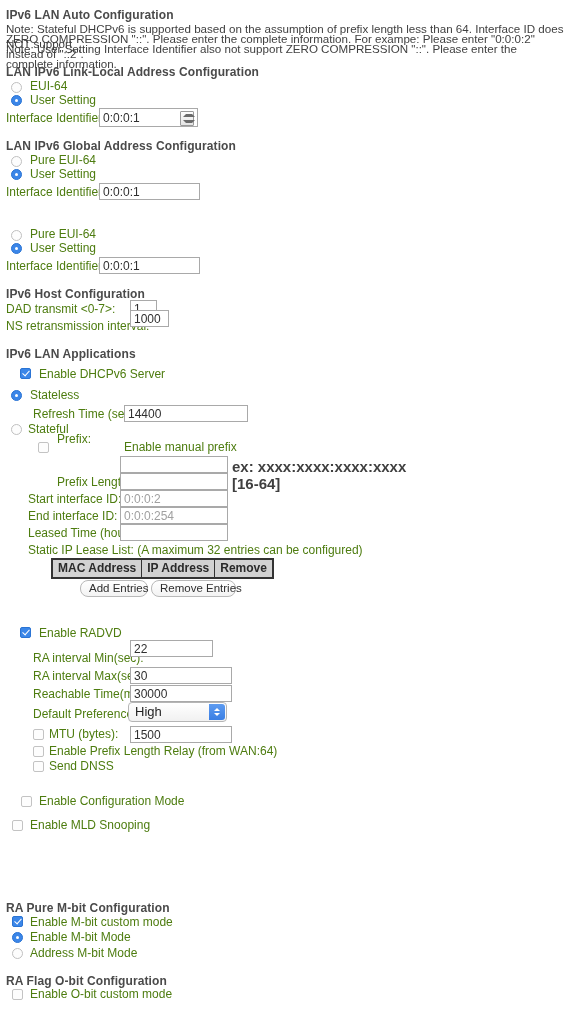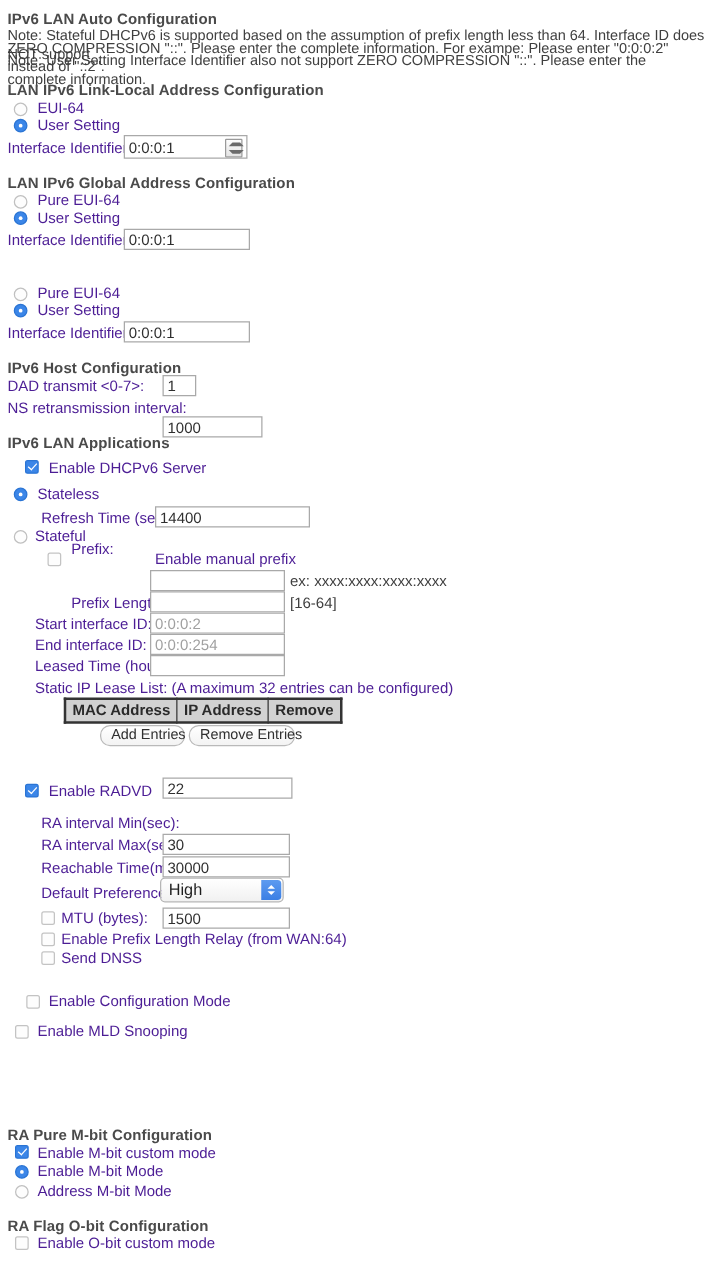--- a/index.html
+++ b/index.html
@@ -30,27 +30,28 @@
     color: #4a4a4a;
     letter-spacing: .1px;
   }
   .note {
     font-size: 11.6px;
     color: #3f3f3f;
     line-height: 14.6px;
   }
   .lbl {
     font-size: 12px;
-    color: #4c1d95;
+    color: #4d7c0f;
     white-space: nowrap;
   }
   .hint {
-    font-size: 12px;
+    font-size: 15px;
     color: #3f3f3f;
     white-space: nowrap;
+    font-weight: bold;
   }
 
   
   .abs { position: absolute; }
 
   
   .txt {
     position: absolute;
     box-sizing: border-box;
     height: 17px;
@@ -288,21 +289,21 @@
 
   <div class="abs lbl" style="left:6px; top:259px;">Interface Identifier:</div>
   <input class="txt" style="left: 99px; top: 257px; width: 101px;" type="text" value="0:0:0:1">
 
   <div class="abs sec-title" style="left:6px; top:287px;">IPv6 Host Configuration</div>
 
   <div class="abs lbl" style="left:6px; top:302px;">DAD transmit &lt;0-7&gt;:</div>
   <input class="txt" style="left: 130px; top: 300px; width: 27px;" type="text" value="1">
 
   <div class="abs lbl" style="left:6px; top:319px;">NS retransmission interval:</div>
-  <input class="txt" style="left: 130px; top: 333px; width: 80px;" type="text" value="1000">
+  <input class="txt" style="left: 130px; top: 310px; width: 39px;" type="text" value="1000">
 
   <div class="abs sec-title" style="left:6px; top:347px;">IPv6 LAN Applications</div>
 
   <div class="check on" style="left:20px; top:368px;"></div>
   <div class="abs lbl" style="left:39px; top:367px;">Enable DHCPv6 Server</div>
 
   <div class="radio on" style="left:11px; top:390px;"></div>
   <div class="abs lbl" style="left:30px; top:388px;">Stateless</div>
 
   <div class="abs lbl" style="left:33px; top:407px;">Refresh Time (sec):</div>
@@ -343,21 +344,21 @@
     </thead>
   </table>
 
   <div class="btn" style="left:80px; top:580px; width:68px;">Add Entries</div>
   <div class="btn" style="left:151px; top:580px; width:85px;">Remove Entries</div>
 
   <div class="check on" style="left:20px; top:627px;"></div>
   <div class="abs lbl" style="left:39px; top:626px;">Enable RADVD</div>
 
   <div class="abs lbl" style="left:33px; top:651px;">RA interval Min(sec):</div>
-  <input class="txt" style="left: 130px; top: 622px; width: 104px;" type="text" value="22">
+  <input class="txt" style="left: 130px; top: 640px; width: 83px;" type="text" value="22">
 
   <div class="abs lbl" style="left:33px; top:669px;">RA interval Max(sec):</div>
   <input class="txt" style="left: 130px; top: 667px; width: 102px;" type="text" value="30">
 
   <div class="abs lbl" style="left:33px; top:687px;">Reachable Time(ms):</div>
   <input class="txt" style="left: 130px; top: 685px; width: 102px;" type="text" value="30000">
 
   <div class="abs lbl" style="left:33px; top:707px;">Default Preference:</div>
   <div class="sel" style="left:128px; top:702px; width:99px;">
     <span>High</span>

